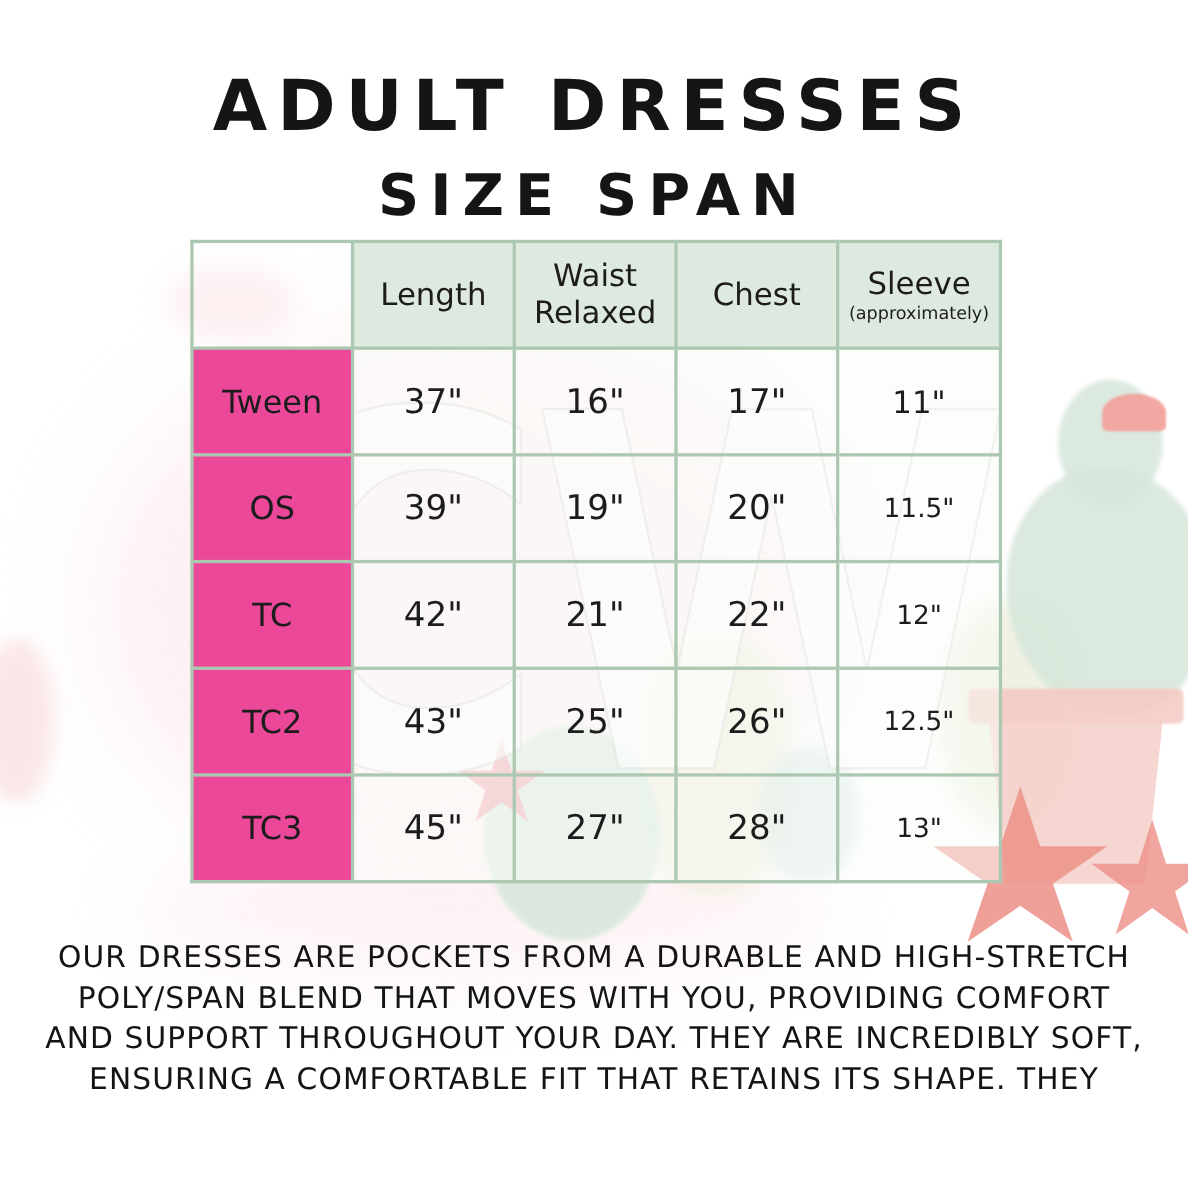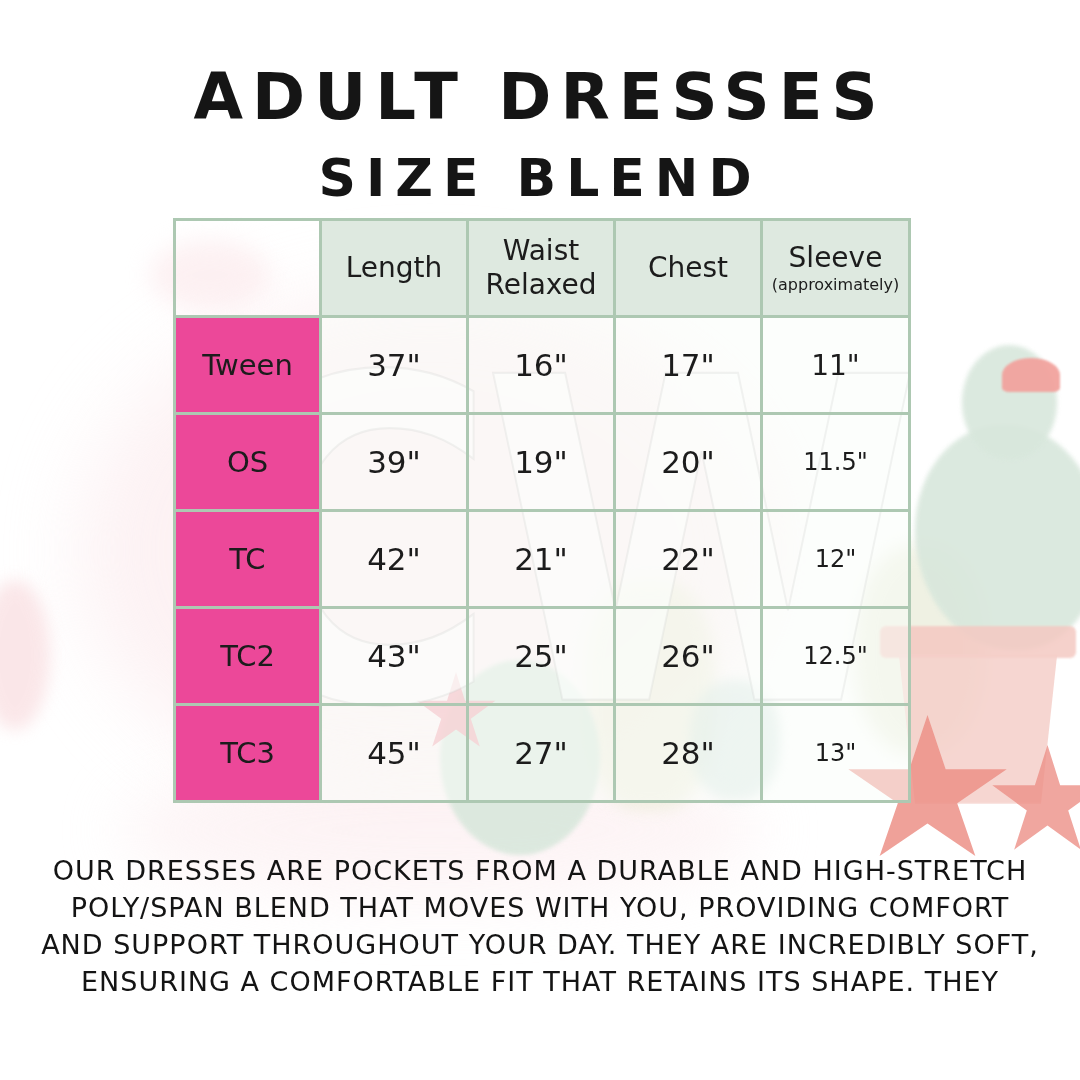--- a/index.html
+++ b/index.html
@@ -77,21 +77,21 @@
   <div class="blob b-pot-rim"></div>
   <div class="blob b-pot"></div>
   <div class="blob b-ball-cactus"></div>
   <div class="blob b-star-pink"></div>
   <div class="blob b-coral1"></div>
   <div class="blob b-coral2"></div>
   <div class="watermark">CW</div>
 
   <div class="titles">
     <h1 class="t1">ADULT DRESSES</h1>
-    <h2 class="t2">SIZE BLEND</h2>
+    <h2 class="t2">SIZE SPAN</h2>
   </div>
 
   <table class="size">
     <colgroup>
       <col style="width:146px">
         <col style="width:147px">
         <col style="width:147px">
         <col style="width:147px">
         <col style="width:148px">
     </colgroup>

